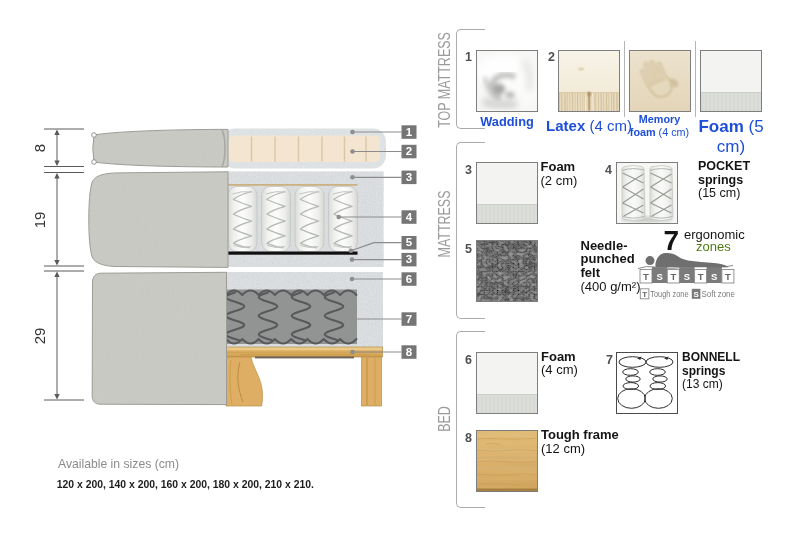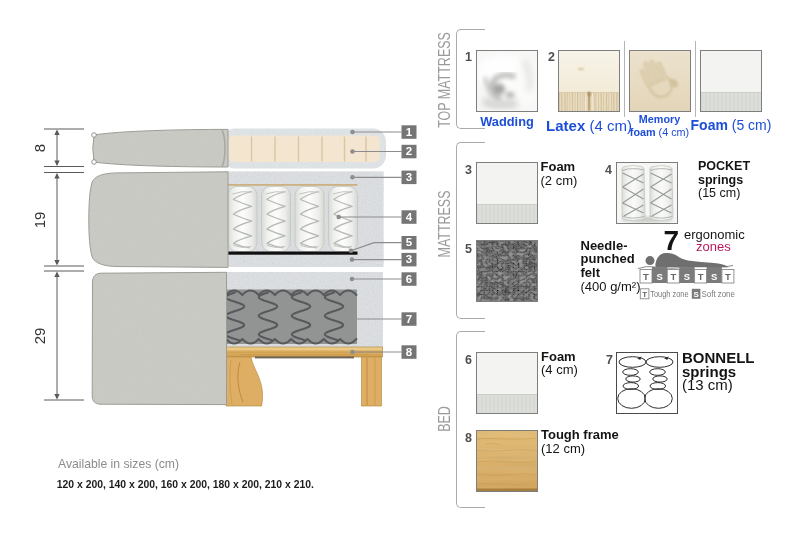--- a/index.html
+++ b/index.html
@@ -293,21 +293,21 @@
   <rect width="60" height="60" fill="#f3f4f1"></rect>
   <rect y="41" width="60" height="19" fill="url(#bandstr)"></rect>
   <rect y="41" width="60" height="1" fill="#cdcfca"></rect>
 </svg>
 </div>
 <div class="abs" style="left:624px;top:41px;width:1px;height:76px;background:#b5b5b5;"></div>
 <div class="abs" style="left:695px;top:41px;width:1px;height:76px;background:#b5b5b5;"></div>
 <div class="cap" style="left:460px;top:113.5px;width:94px;font-size:12.8px;font-weight:bold;">Wadding</div>
 <div class="cap" style="left:542px;top:116.5px;width:94px;font-size:15px;"><b>Latex</b> (4 cm)</div>
 <div class="cap" style="left:612.5px;top:113px;width:94px;font-size:10.8px;line-height:12.8px;"><b>Memory<br>foam</b> (4 cm)</div>
-<div class="cap" style="left:684px;top:116.5px;width:94px;font-size:14px;"><b>Foam</b> (5 cm)</div>
+<div class="cap" style="left:684px;top:116.5px;width:94px;font-size:17px;"><b>Foam</b> (5 cm)</div>
 
 <div class="num" style="left:458px;top:163px;">3</div>
 <div class="sq" style="left:475.5px;top:161.5px;">
 <svg width="60" height="60">
   <rect width="60" height="60" fill="#f3f4f1"></rect>
   <rect y="41" width="60" height="19" fill="url(#bandstr)"></rect>
   <rect y="41" width="60" height="1" fill="#cdcfca"></rect>
 </svg>
 </div>
 <div class="lbl" style="left:540.5px;top:160px;"><b>Foam</b><br>(2 cm)</div>
@@ -358,21 +358,21 @@
       <feBlend in="n" in2="SourceGraphic" mode="multiply"></feBlend>
     </filter>
   </defs>
   <rect width="60" height="60" fill="#989898" filter="url(#feltn)"></rect>
 </svg>
 </div>
 <div class="lbl" style="left:540.5px;top:238.5px;margin-left:40px;"><b>Needle-<br>punched<br>felt</b><br>(400 g/m²)</div>
 
 <div class="abs" style="left:663.5px;top:227px;font-size:28px;font-weight:bold;color:#141414;line-height:28px;">7</div>
 <div class="abs" style="left:684px;top:227px;font-size:13px;color:#141414;">ergonomic</div>
-<div class="abs" style="left:696px;top:238.5px;font-size:13px;color:#be185d;">zones</div>
+<div class="abs" style="left:696px;top:238.5px;font-size:13px;color:#4d7c0f;">zones</div>
 
 <svg class="abs" style="left:636px;top:250px;" width="102" height="52" viewBox="0 0 102 52">
   <g font-family="Liberation Sans" font-weight="bold" font-size="9.5px" text-anchor="middle">
     <rect x="4" y="19.5" width="12" height="13.5" fill="#fff" stroke="#8a8a8a" stroke-width="0.9"></rect>
     <rect x="16" y="17" width="15.3" height="16" fill="#7b7b7b"></rect>
     <rect x="31.3" y="19.5" width="12" height="13.5" fill="#fff" stroke="#8a8a8a" stroke-width="0.9"></rect>
     <rect x="43.3" y="17" width="15.3" height="16" fill="#7b7b7b"></rect>
     <rect x="58.6" y="19.5" width="12" height="13.5" fill="#fff" stroke="#8a8a8a" stroke-width="0.9"></rect>
     <rect x="70.6" y="17" width="15.3" height="16" fill="#7b7b7b"></rect>
     <rect x="85.9" y="19.5" width="12" height="13.5" fill="#fff" stroke="#8a8a8a" stroke-width="0.9"></rect>
@@ -422,21 +422,21 @@
     <ellipse cx="14.5" cy="45.5" rx="13.8" ry="9.8"></ellipse>
     <ellipse cx="42.5" cy="9" rx="13.5" ry="5.3"></ellipse>
     <path d="M47,5.2 l4.5,-1.6 l-1.2,3.4 z" fill="#2e2e2e" stroke="none"></path>
     <ellipse cx="40.5" cy="19" rx="7.8" ry="3.3"></ellipse>
     <ellipse cx="43" cy="26" rx="7.2" ry="3.1"></ellipse>
     <ellipse cx="40.8" cy="33" rx="7.8" ry="3.4"></ellipse>
     <ellipse cx="41.5" cy="45.5" rx="13.8" ry="9.8"></ellipse>
   </g>
 </svg>
 </div>
-<div class="lbl" style="left:682px;top:351px;font-size:15px;"><b>BONNELL<br>springs</b><br>(13 cm)</div>
+<div class="lbl" style="left:682px;top:351px;font-size:12px;"><b>BONNELL<br>springs</b><br>(13 cm)</div>
 
 <div class="num" style="left:458px;top:431px;">8</div>
 <div class="sq" style="left:476px;top:429.5px;">
 <svg width="60" height="60">
   <defs>
     <linearGradient id="woodg" x1="0" y1="0" x2="0" y2="1">
       <stop offset="0" stop-color="#e3bb71"></stop>
       <stop offset="0.5" stop-color="#ddb167"></stop>
       <stop offset="1" stop-color="#d5a558"></stop>
     </linearGradient>

